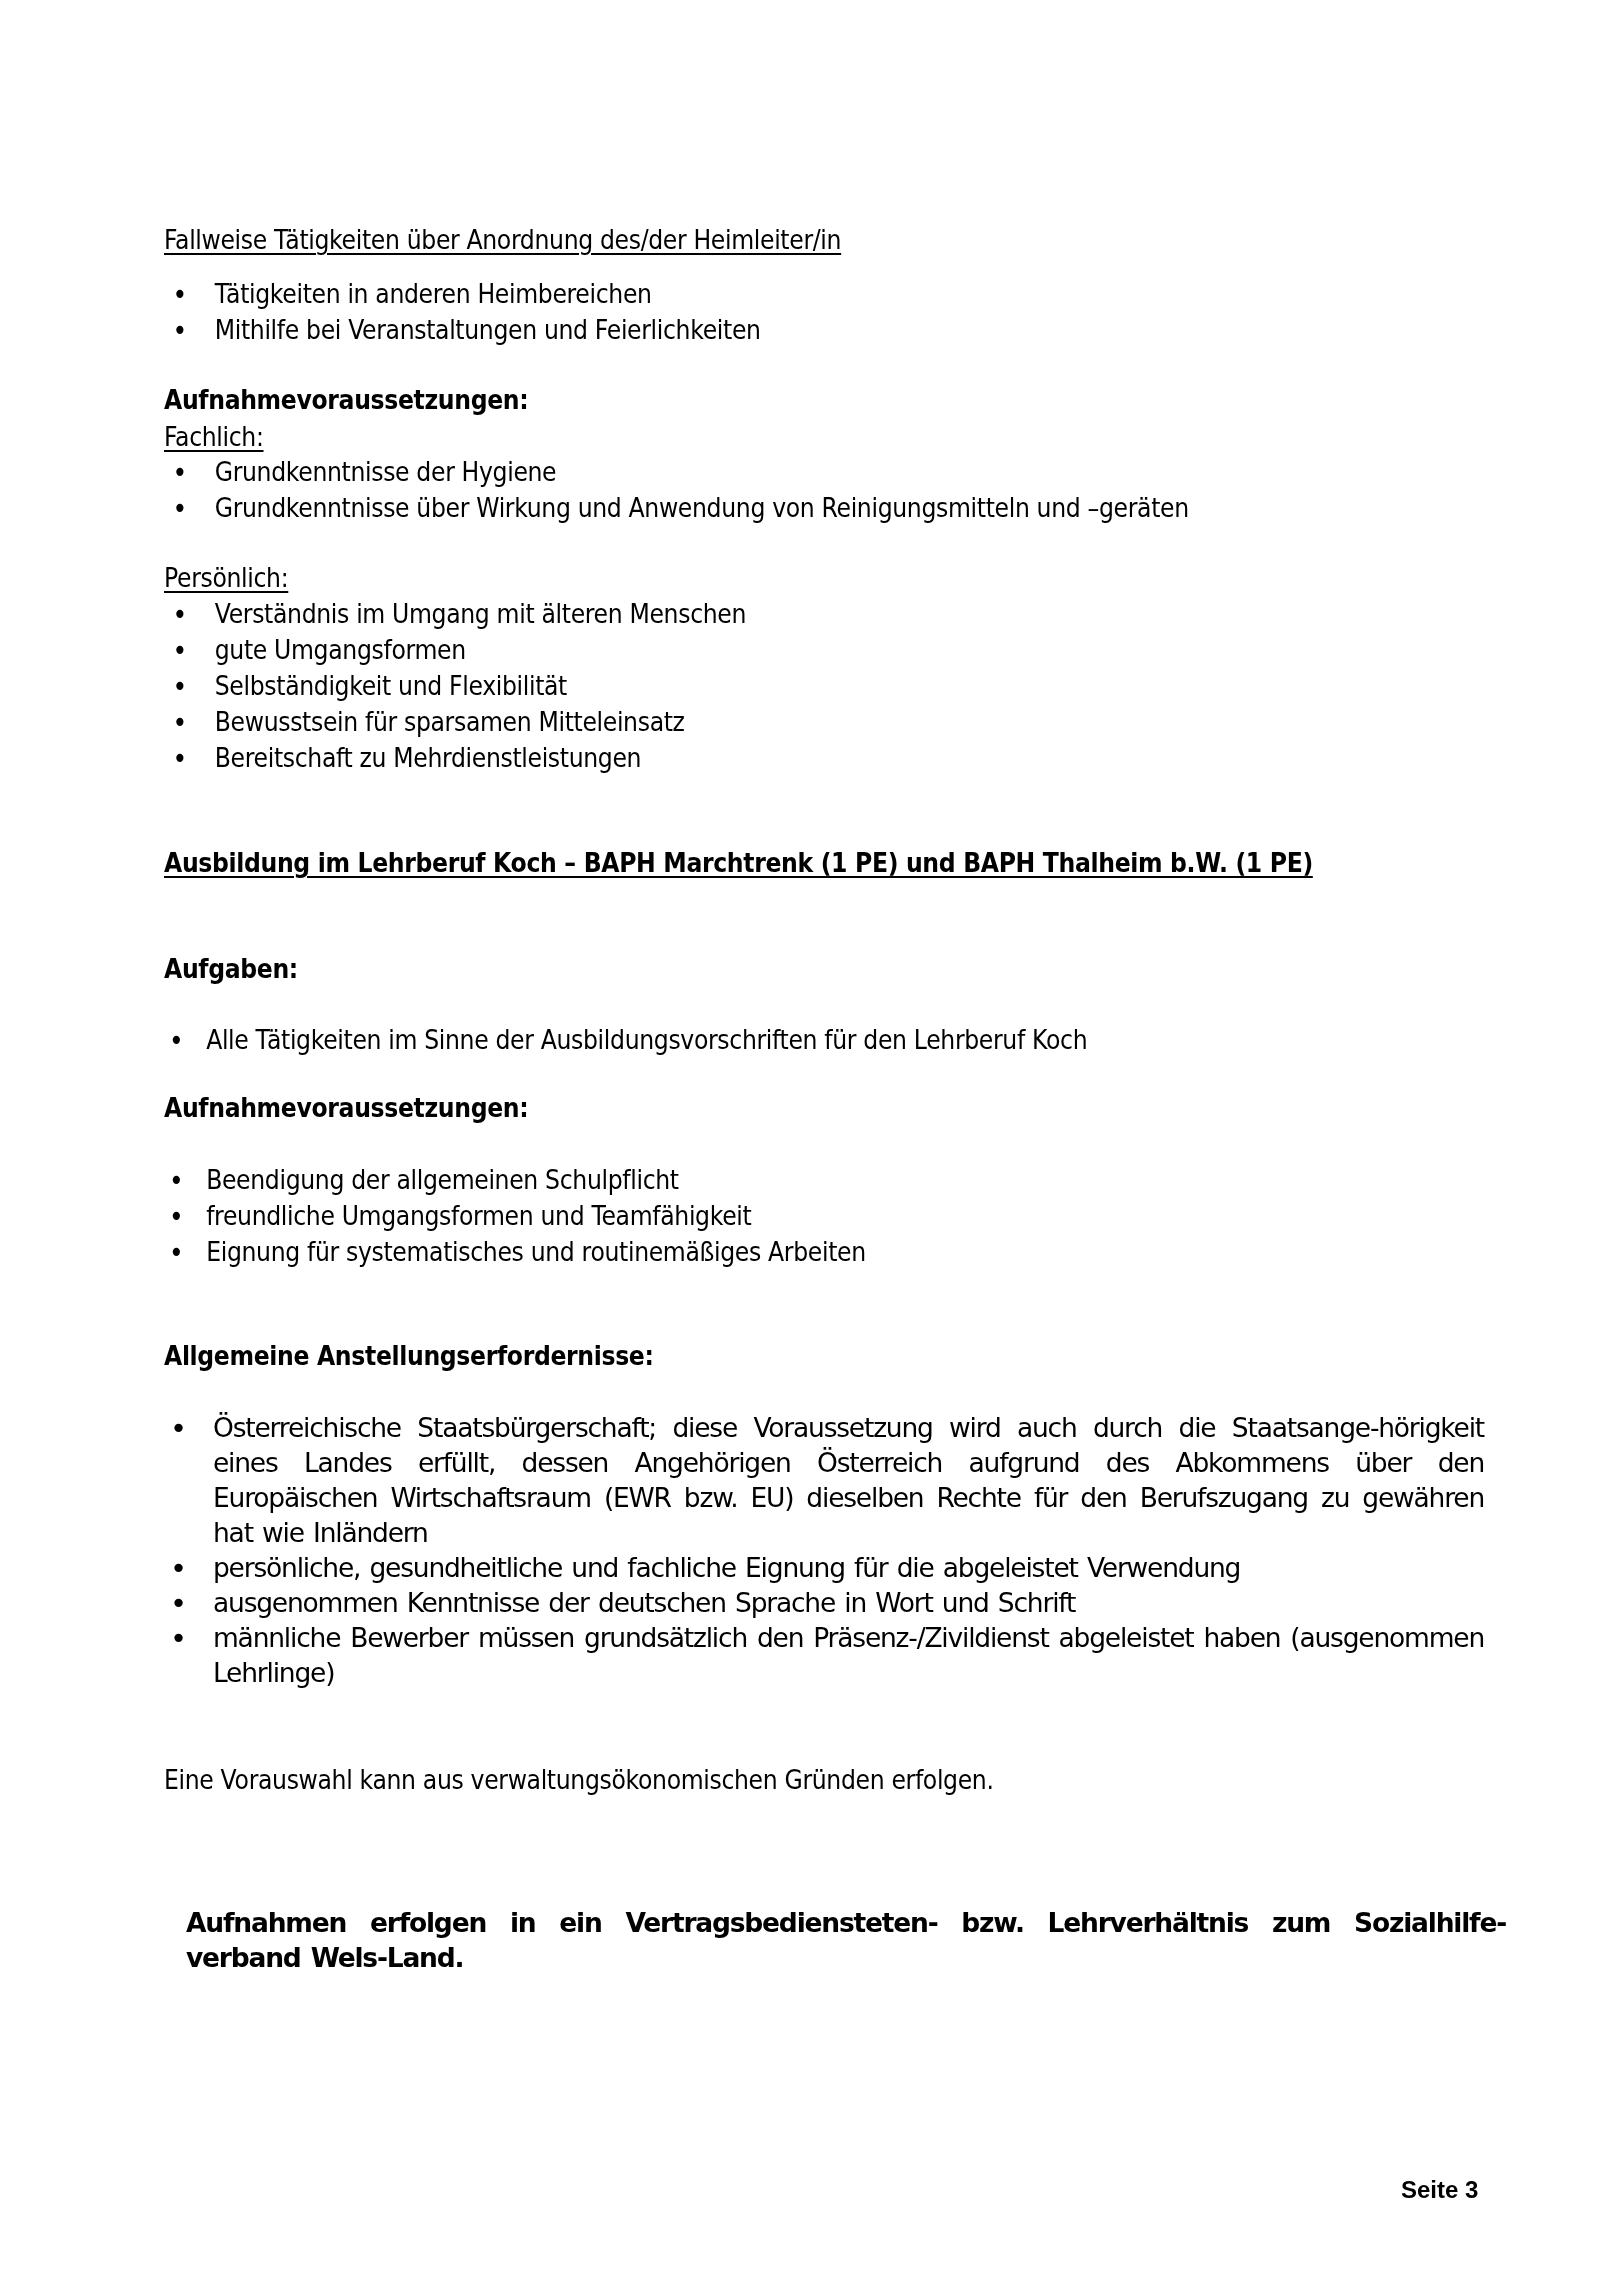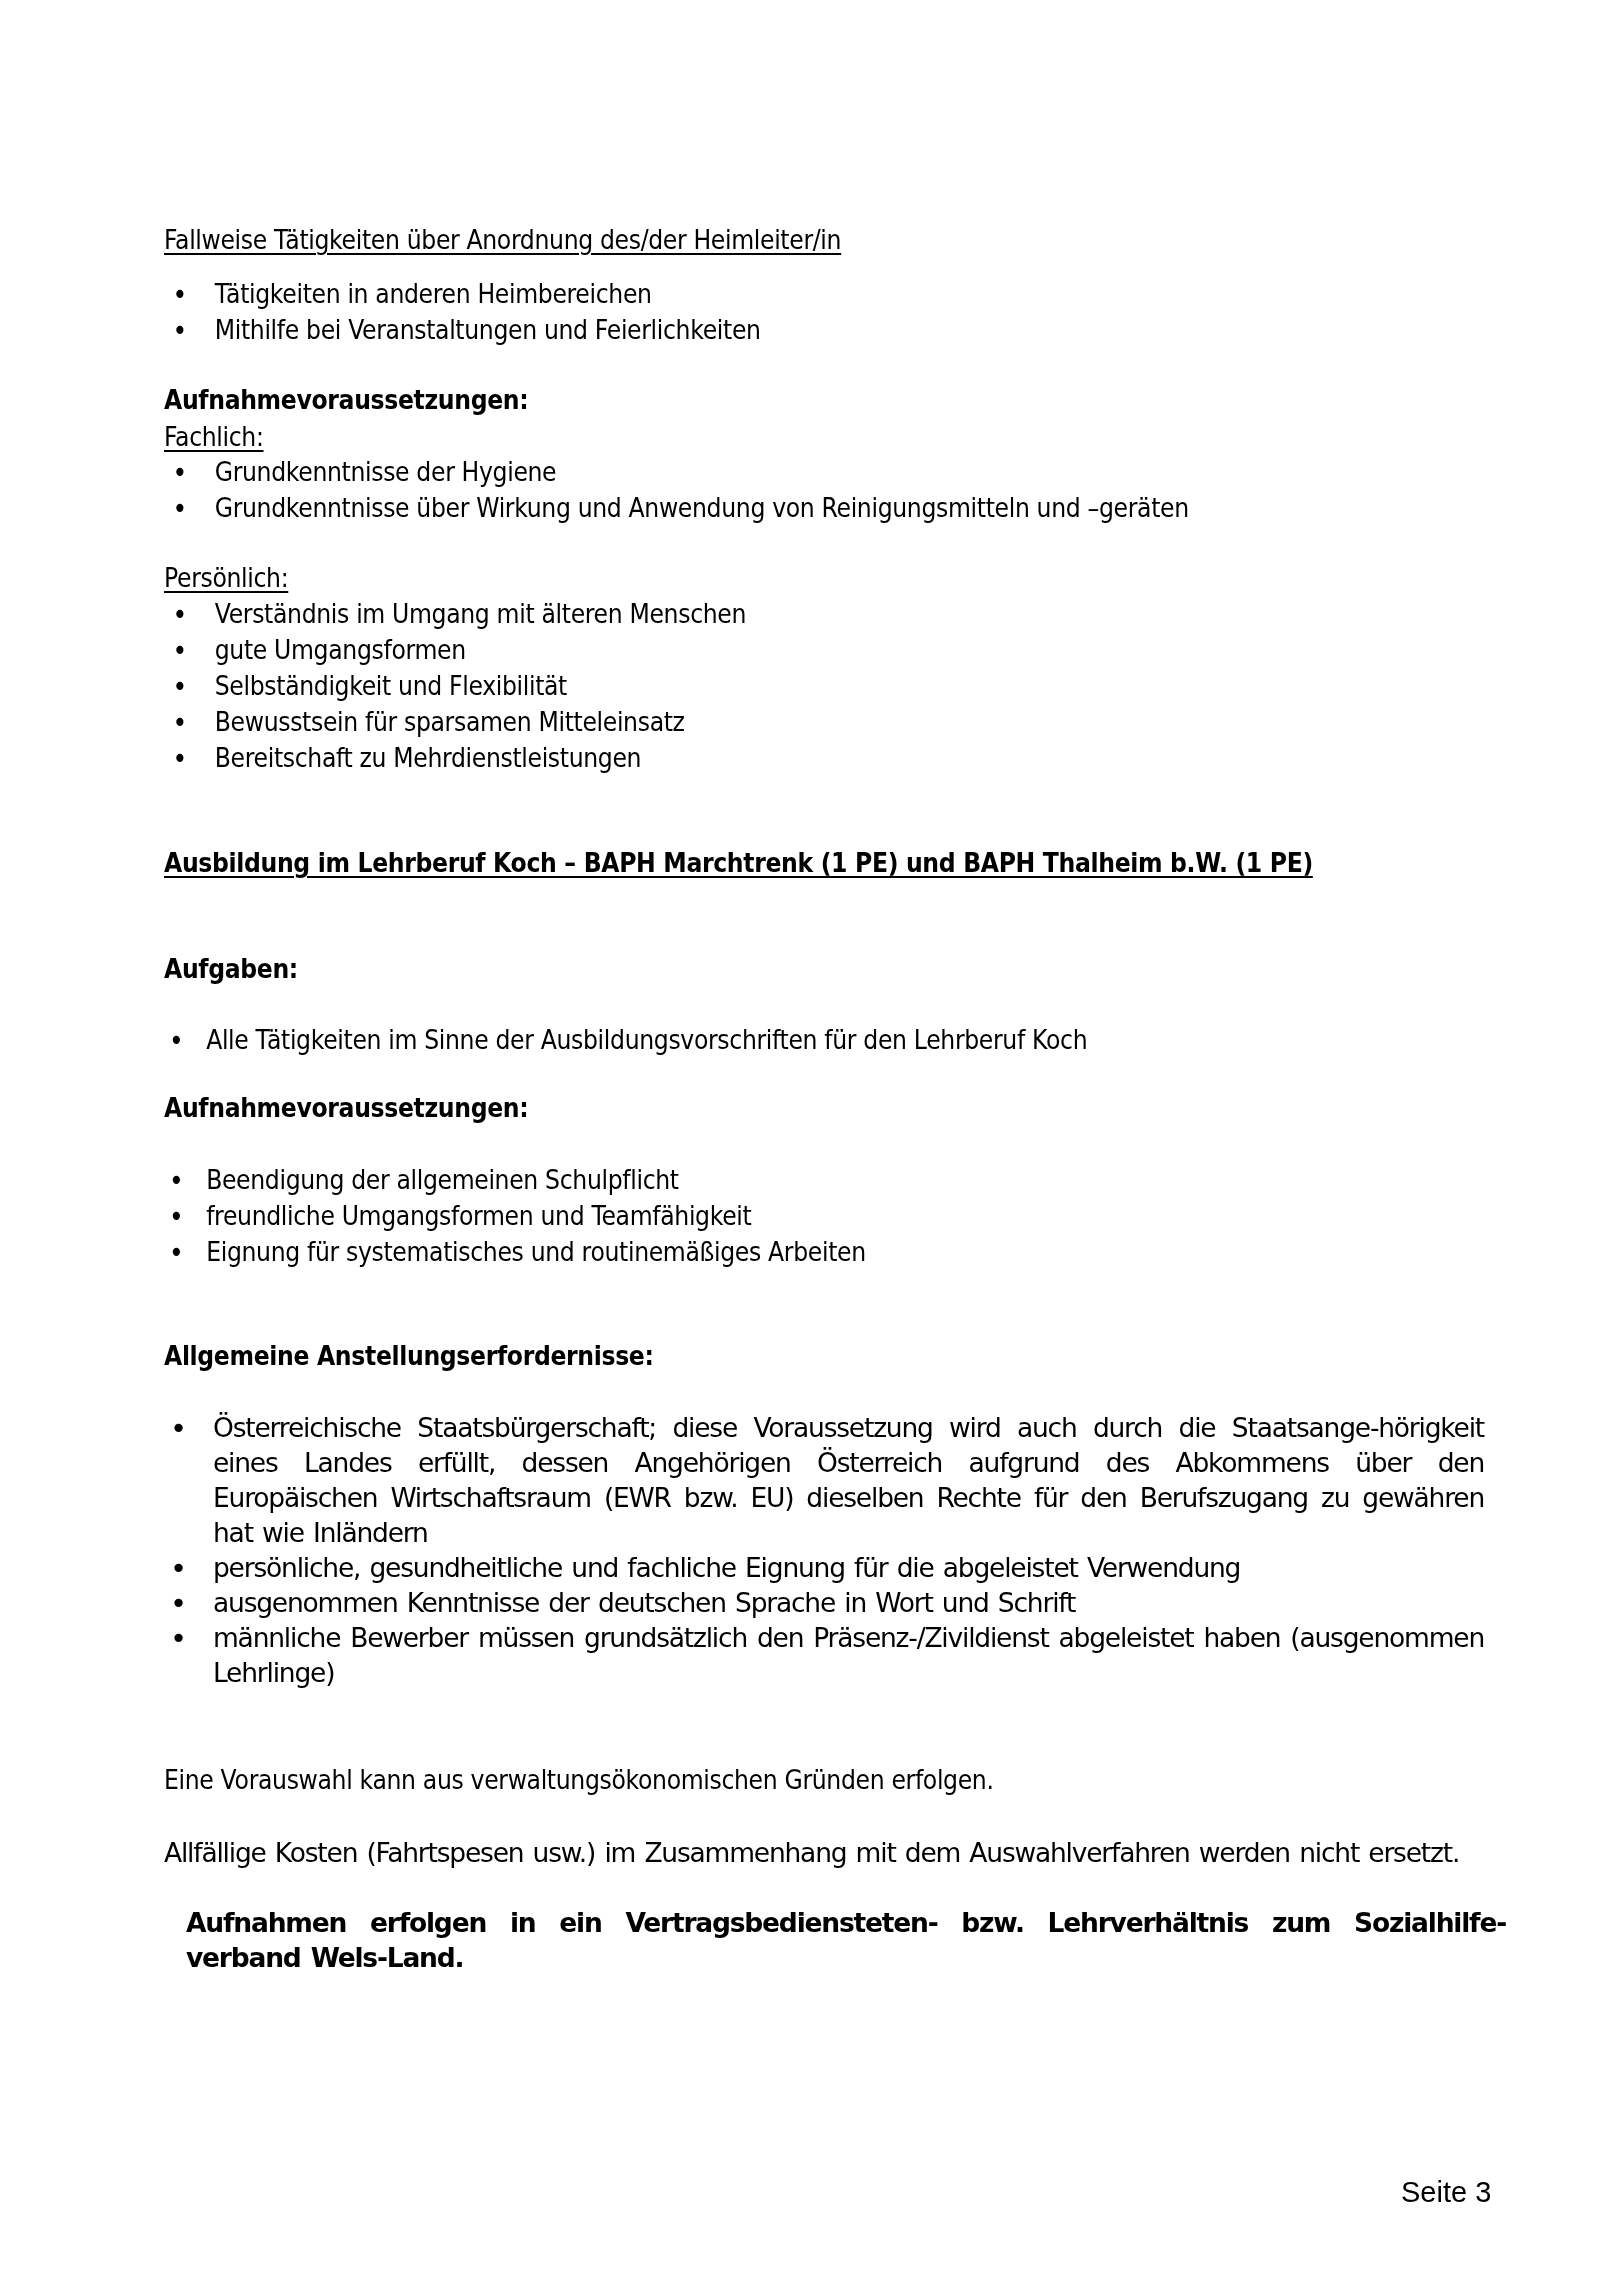--- a/index.html
+++ b/index.html
@@ -12,21 +12,21 @@
   .txt { font-size: 27.4px; line-height: 36px; letter-spacing: -0.4px; transform: scaleX(0.86); transform-origin: left center; white-space: nowrap; }
   .u { text-decoration: underline; text-underline-offset: 3.9px; text-decoration-thickness: 2px; }
   .b { font-weight: bold; }
   ul.bl { list-style: none; margin: 0; padding: 0; }
   ul.bl li { position: relative; padding-left: 59px; }
   ul.bl li .dot { position: absolute; left: 9.8px; top: 0; font-size: 29px; line-height: 36px; }
   ul.bl li .li-text { display: block; }
   ul.bl2 li { padding-left: 49px; }
   ul.bl2 li .dot { left: 5.9px; }
   .just { white-space: normal; transform: none; text-align: justify; font-size: 26.5px; line-height: 35px; letter-spacing: -1.2px; word-spacing: 2px; }
-  .footer { position: absolute; left: 1392px; top: 2176px; font-family: "Liberation Sans", sans-serif; font-size: 29px; }
+  .footer { position: absolute; left: 1392px; top: 2176px; font-family: "Liberation Sans", sans-serif; font-size: 24px; font-weight: bold; }
 </style>
 </head>
 <body>
 
 <div class="page">
 
   <div class="blk txt u" style="top:222px;">Fallweise Tätigkeiten über Anordnung des/der Heimleiter/in</div>
 
   <ul class="bl blk" style="top:276px;">
     <li class="txt">
@@ -116,18 +116,17 @@
         <span class="dot">•</span>
         <span class="li-text">ausgenommen Kenntnisse der deutschen Sprache in Wort und Schrift</span>
       </li>
     <li class="txt just">
         <span class="dot">•</span>
         <span class="li-text">männliche Bewerber müssen grundsätzlich den Präsenz-/Zivildienst abgeleistet haben (ausgenommen Lehrlinge)</span>
       </li>
   </ul>
 
   <div class="blk txt" style="top:1762px;">Eine Vorauswahl kann aus verwaltungsökonomischen Gründen erfolgen.</div>
-  <div class="blk txt just" style="top:1835px;">Allfällige Kosten (Fahrtspesen usw.) im Zusammenhang mit dem Auswahlverfahren werden nicht ersetzt.</div>
   <div class="blk txt just b" style="top:1905px;margin-left:22px;">Aufnahmen erfolgen in ein Vertragsbediensteten- bzw. Lehrverhältnis zum Sozialhilfe-verband Wels-Land.</div>
 
   <div class="footer">Seite 3</div>
 </div>
 
 
 </body></html>

